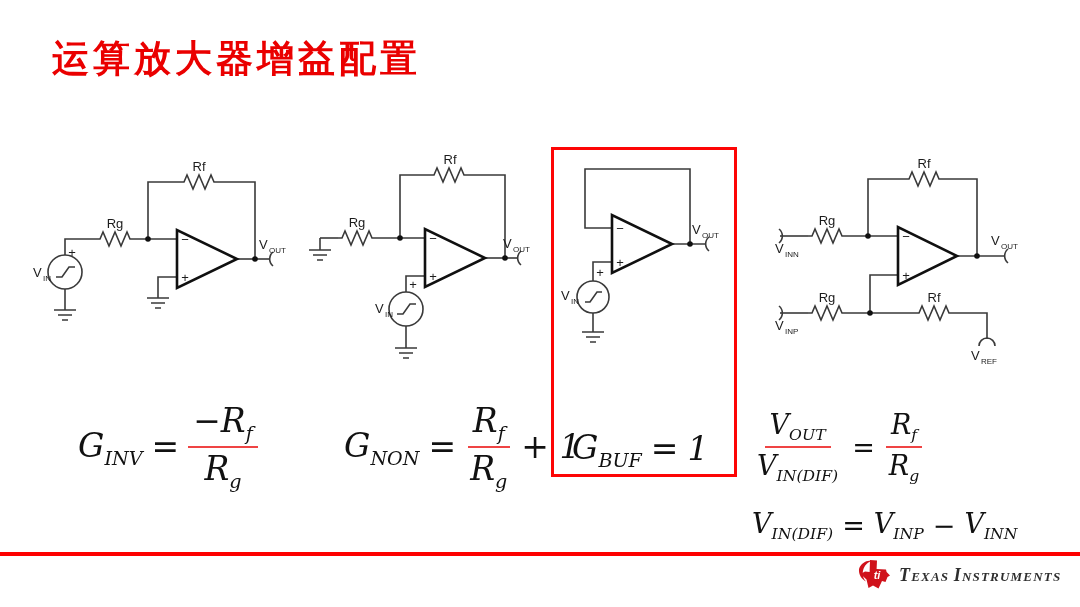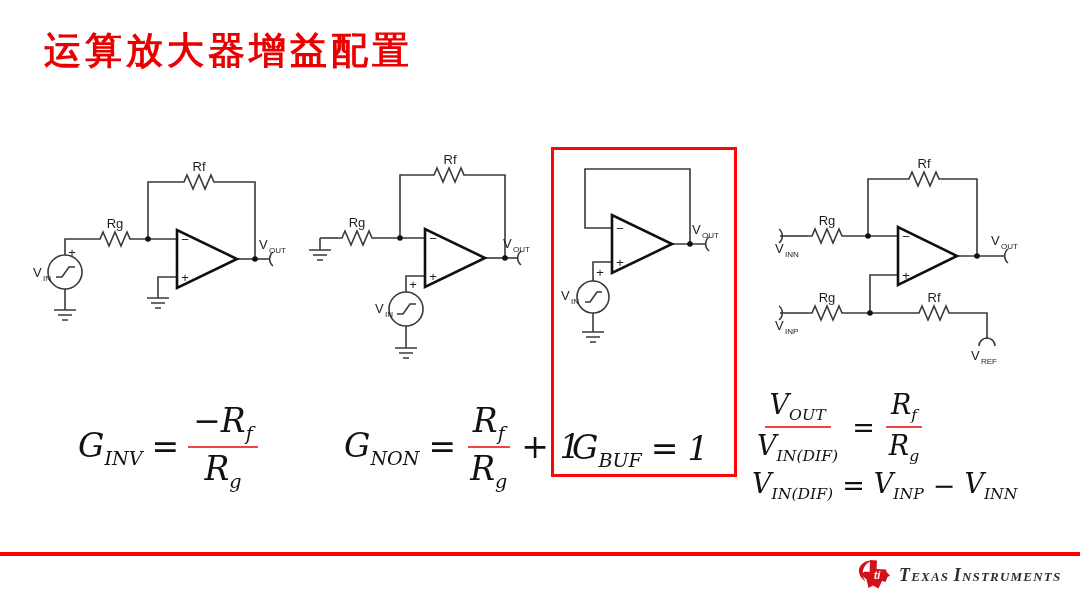--- a/index.html
+++ b/index.html
@@ -1,38 +1,38 @@
 <!DOCTYPE html>
 <html><head>
 <meta charset="utf-8">
 <style>
   html,body{margin:0;padding:0;background:#fff;}
   .slide{position:relative;width:1080px;height:607px;background:#ffffff;overflow:hidden;
          font-family:"Liberation Sans",sans-serif;}
-  .title{position:absolute;left:40px;top:22px;margin:4px;
+  .title{position:absolute;left:40px;top:22px;margin:12px;
          font-family:"DejaVu Serif",serif;font-weight:bold;font-size:37px;
          color:#ea0000;letter-spacing:4px;}
   .ckt{position:absolute;}
   .wire{stroke:#3a3a3a;stroke-width:1.6;fill:none;}
   .opamp{stroke:#101010;stroke-width:2.6;fill:none;stroke-linejoin:miter;}
   .dot{fill:#101010;stroke:none;}
   .lbl{font-family:"Liberation Sans",sans-serif;font-size:13px;fill:#1c1c1c;}
   .sub{font-family:"Liberation Sans",sans-serif;font-size:8px;fill:#1c1c1c;}
   .sign{font-family:"Liberation Sans",sans-serif;font-size:13px;fill:#1c1c1c;}
   .hl-box{position:absolute;left:551px;top:147px;width:186px;height:330px;
           border:3px solid #fd0505;box-sizing:border-box;}
   .formula{position:absolute;display:flex;align-items:center;gap:9px;
            font-family:"DejaVu Serif",serif;font-style:italic;font-size:33px;color:#111;}
   .formula sub{font-size:0.58em;line-height:1;}
   .frac{display:inline-flex;flex-direction:column;align-items:center;}
   .frac .num{padding:0 5px 3px;border-bottom:2px solid #ef4444;line-height:1.1;}
   .frac .den{padding:3px 5px 0;line-height:1.1;}
   .fcol{position:absolute;display:flex;flex-direction:column;align-items:flex-start;gap:4px;}
   .frow{display:flex;align-items:center;gap:9px;
-        font-family:"DejaVu Serif",serif;font-style:italic;font-size:27px;color:#111;}
+        font-family:"DejaVu Serif",serif;font-style:italic;font-size:27px;color:#111;margin-top:20px;}
   .frow sub{font-size:0.58em;line-height:1;}
   .red-bar{position:absolute;left:0;top:552px;width:1080px;height:4px;background:#fe0000;}
   .ti-footer{position:absolute;left:858px;top:559px;display:flex;align-items:center;gap:7px;}
   .ti-name{font-family:"Liberation Serif",serif;font-weight:bold;color:#2e2e2e;
            font-size:13px;letter-spacing:1.2px;white-space:nowrap;font-style:italic;}
   .ti-name .cap{font-size:18px;}
   .ti-mono{font-family:"Liberation Sans",sans-serif;font-size:11px;font-weight:bold;font-style:italic;}
 </style>
 </head>
 <body>

